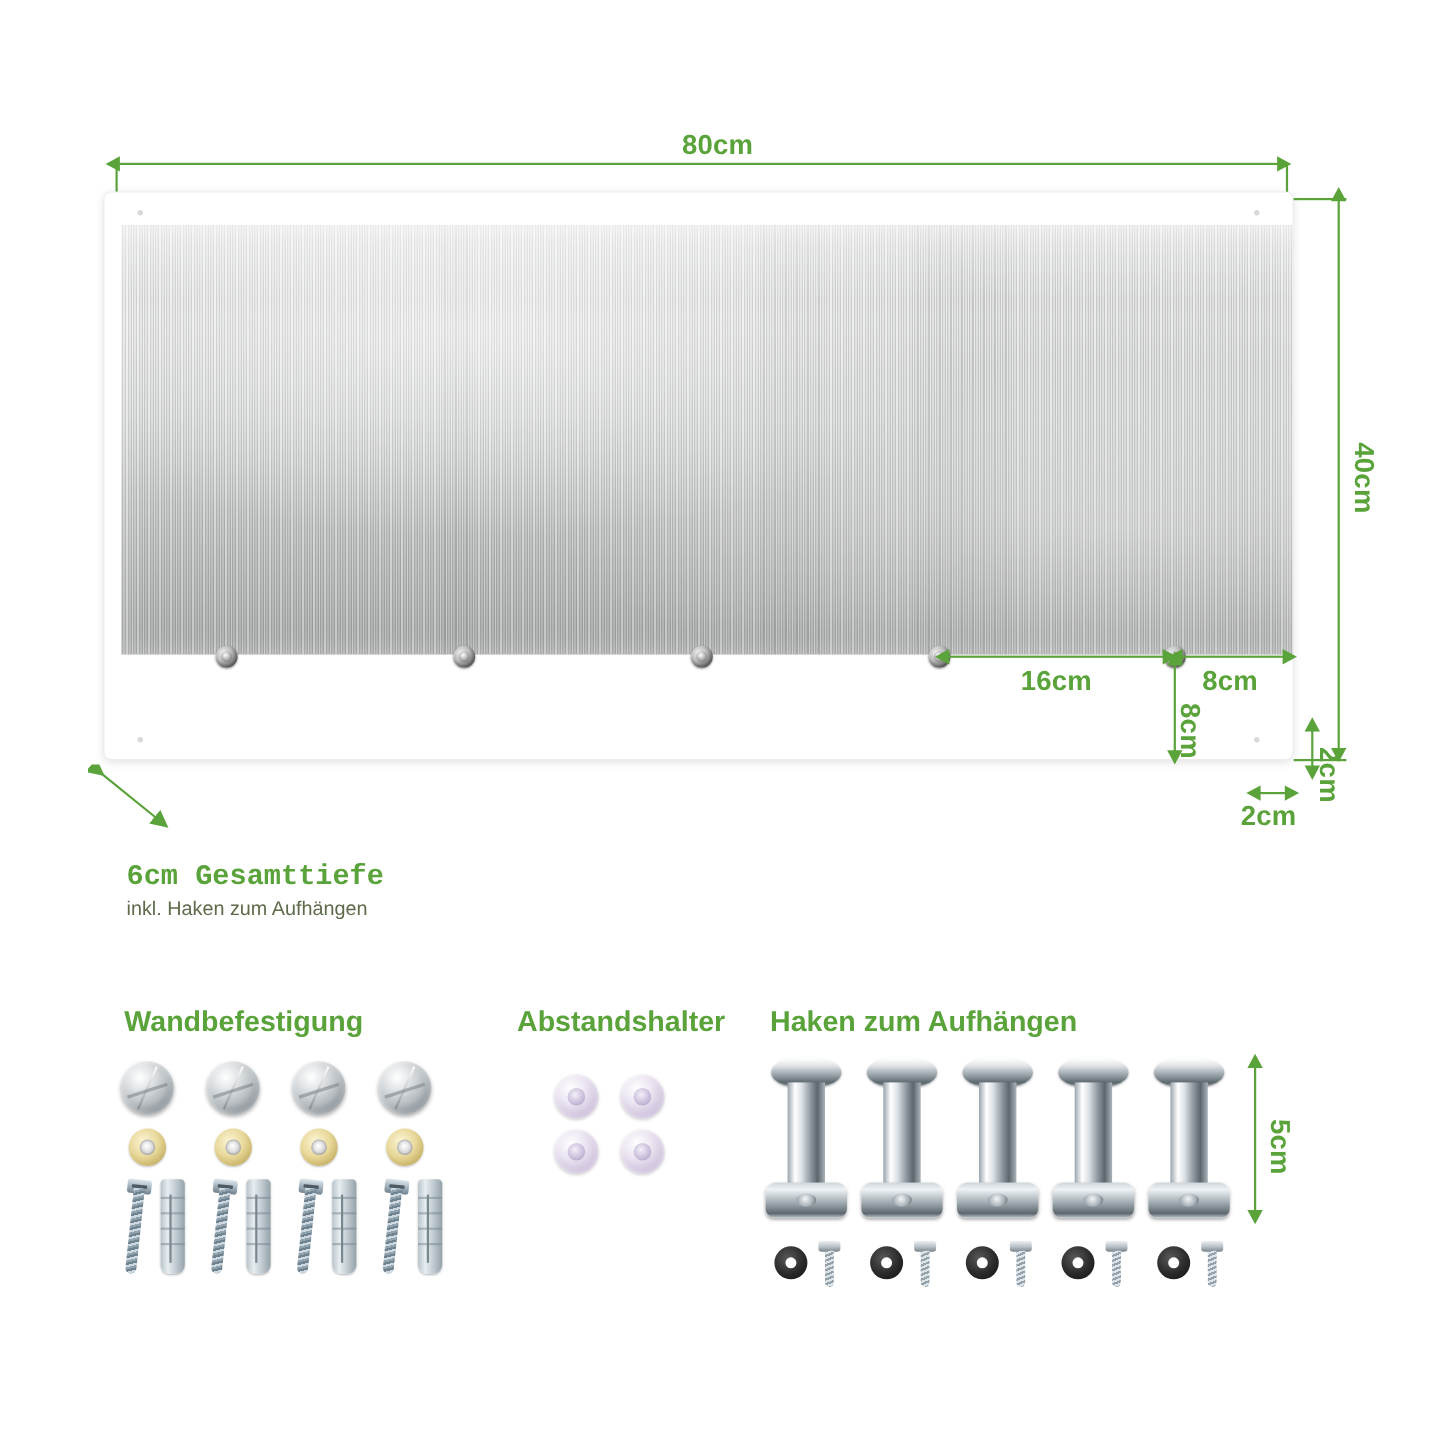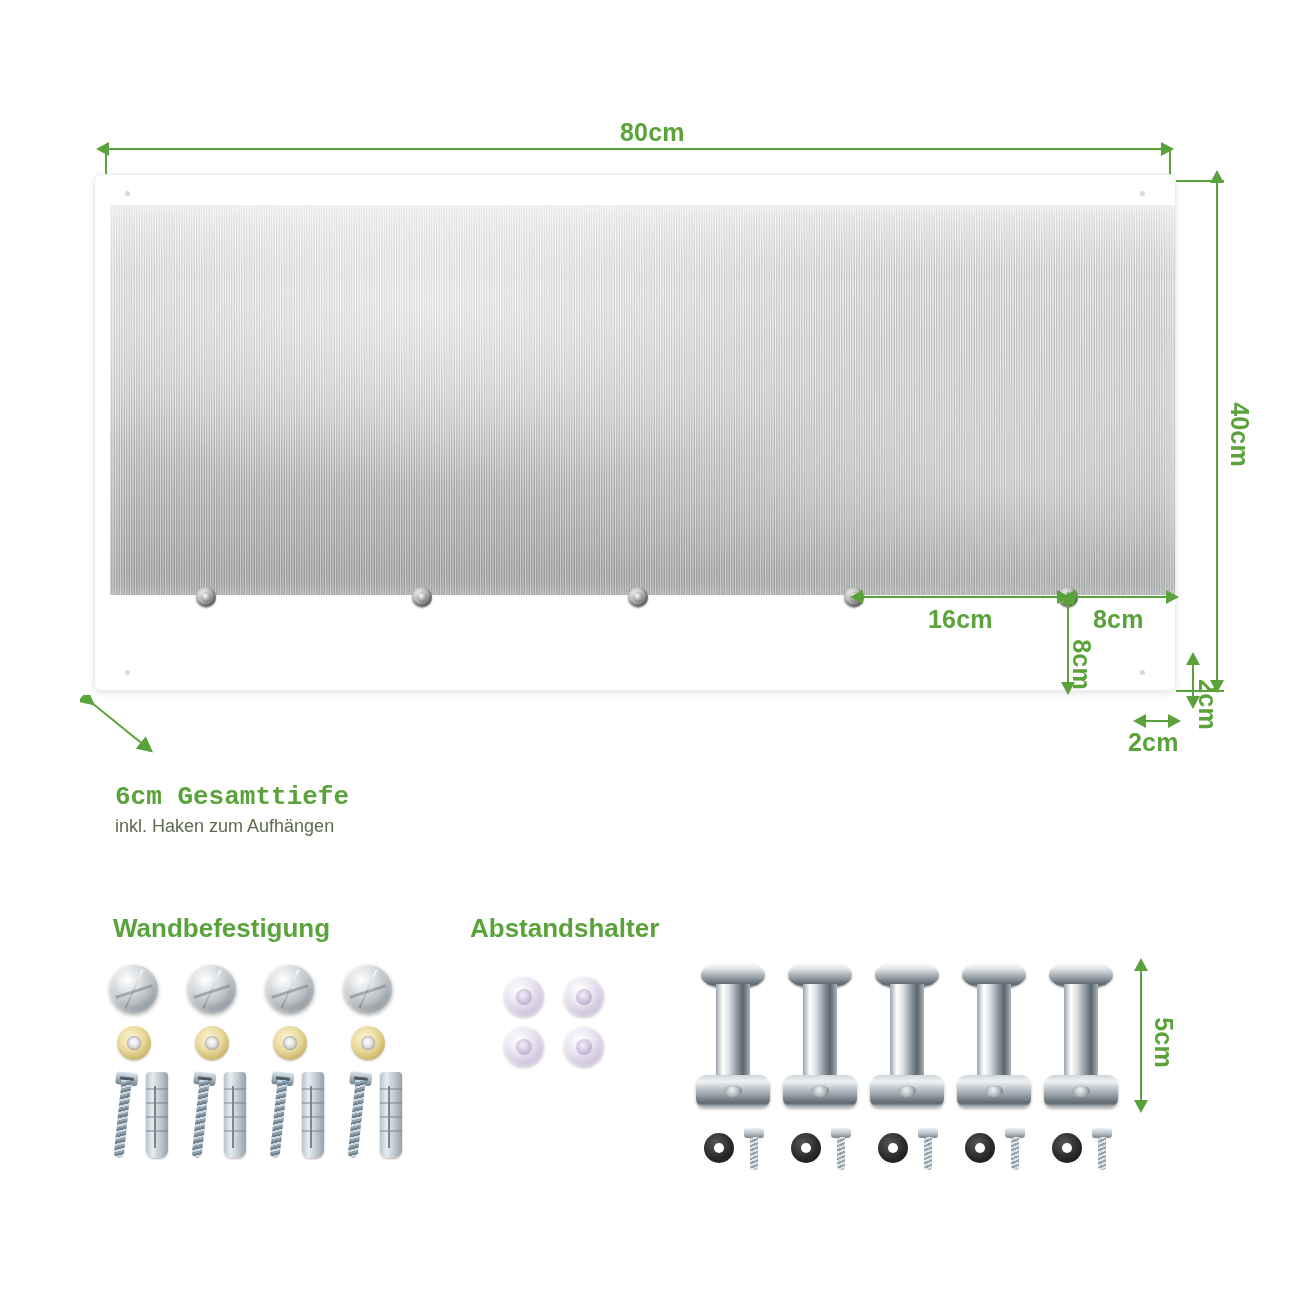--- a/index.html
+++ b/index.html
@@ -308,20 +308,21 @@
     </div>
   <div class="dowel" style="left:380px;top:1072px;"></div>
 
   <div class="sect-title" style="left:470px;top:913px;">Abstandshalter</div>
 
   <div class="spacer" style="left:504px;top:977px;"></div>
   <div class="spacer" style="left:564px;top:977px;"></div>
   <div class="spacer" style="left:504px;top:1027px;"></div>
   <div class="spacer" style="left:564px;top:1027px;"></div>
 
+  <div class="sect-title" style="left:700px;top:913px;">Haken zum Aufhängen</div>
 
   <div class="standoff" style="left:696px;top:962px;">
     <div class="cap"></div>
       <div class="shaft"></div>
       <div class="base"></div>
   </div>
   <div class="standoff" style="left:783px;top:962px;">
     <div class="cap"></div>
       <div class="shaft"></div>
       <div class="base"></div>

